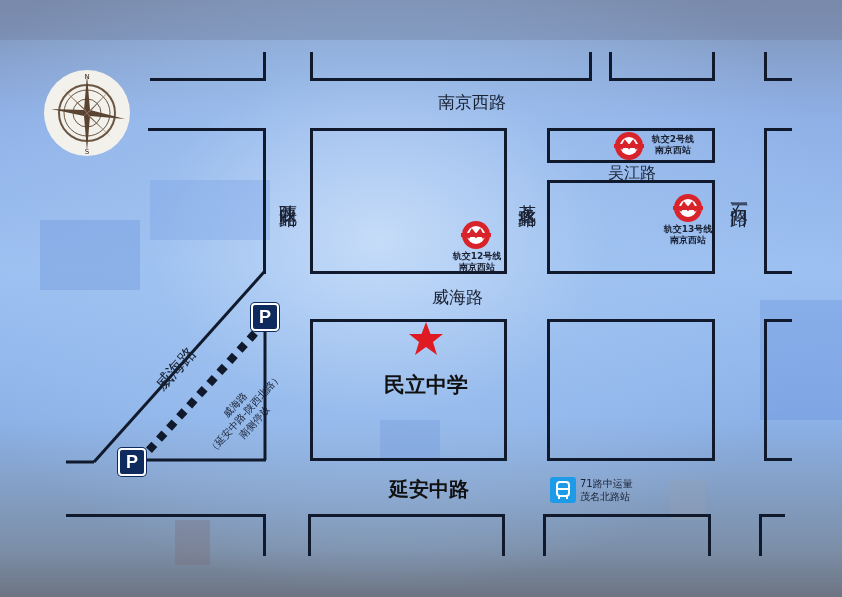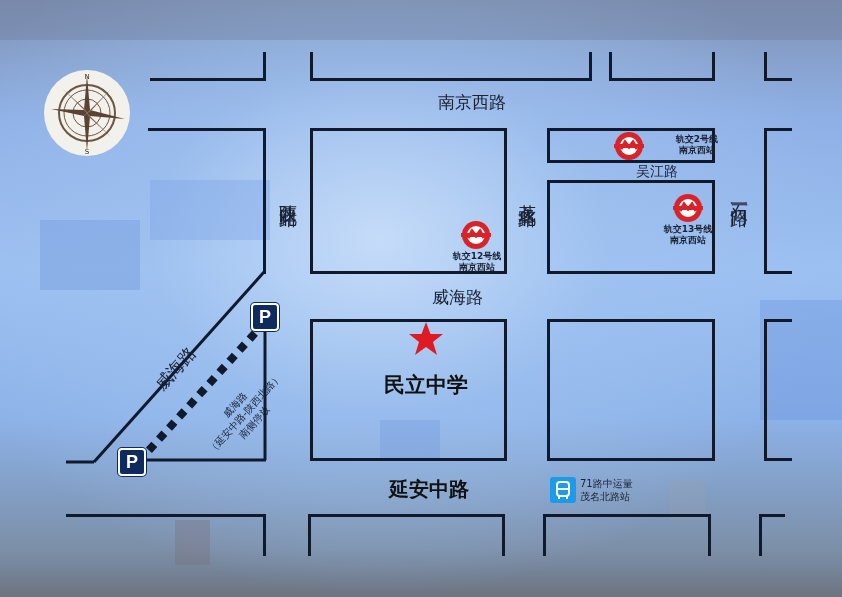--- a/index.html
+++ b/index.html
@@ -120,21 +120,21 @@
   <div class="ln" style="left:708px;top:514px;width:3px;height:42px"></div>
 
   <div class="ln" style="left:759px;top:514px;width:26px;height:3px"></div>
   <div class="ln" style="left:759px;top:514px;width:3px;height:42px"></div>
 
   <div class="road-label" style="left:438px;top:91px;">南京西路</div>
   <div class="road-label" style="left:432px;top:286px;">威海路</div>
   <div class="road-label" style="left:389px;top:476px;font-size:20px;font-weight:bold;color:#111">延安中路</div>
   <div class="road-label vert" style="left:276px;top:190px;font-size:18px;">陕西北路</div>
   <div class="road-label vert" style="left:515px;top:190px;font-size:18px;">茂名北路</div>
-  <div class="road-label" style="left:636px;top:163px;font-size:14px;font-family:Liberation Serif, serif;">吴江路</div>
+  <div class="road-label" style="left:608px;top:163px;font-size:16px;font-family:Liberation Serif, serif;">吴江路</div>
   <div class="road-label vert" style="left:727px;top:190px;font-size:18px;">石门一路</div>
   <div class="road-label" style="left:150px;top:380px;font-size:17px;transform:rotate(-48deg);transform-origin:left top;">威海路</div>
 
   <div style="position:absolute;left:190px;top:445px;transform:rotate(-48deg);transform-origin:left top;font-size:10px;line-height:13px;color:#1a2234;text-align:center;width:120px;">
     <div>威海路</div>
     <div>（延安中路-陕西北路）</div>
     <div>南侧停放</div>
   </div>
 
   <div class="pbadge" style="left:251px;top:303px;">P</div>
@@ -150,21 +150,21 @@
     <div>轨交12号线</div>
     <div>南京西站</div>
   </div>
 
   <svg class="metro" style="left:614px;top:131px" viewBox="0 0 30 30">
     <circle cx="15" cy="15" r="14" fill="#d8232a"></circle>
     <circle cx="15" cy="15" r="9" fill="#fff"></circle>
     <rect x="0" y="13" width="30" height="4" fill="#d8232a"></rect>
     <polyline points="7,18 11,11 15,16 19,11 23,18" fill="none" stroke="#d8232a" stroke-width="3"></polyline>
   </svg>
-  <div class="stn" style="left:645px;top:134px;width:56px;margin-left:24px;">
+  <div class="stn" style="left:645px;top:134px;width:56px;">
     <div>轨交2号线</div>
     <div>南京西站</div>
   </div>
 
   <svg class="metro" style="left:673px;top:193px" viewBox="0 0 30 30">
     <circle cx="15" cy="15" r="14" fill="#d8232a"></circle>
     <circle cx="15" cy="15" r="9" fill="#fff"></circle>
     <rect x="0" y="13" width="30" height="4" fill="#d8232a"></rect>
     <polyline points="7,18 11,11 15,16 19,11 23,18" fill="none" stroke="#d8232a" stroke-width="3"></polyline>
   </svg>

